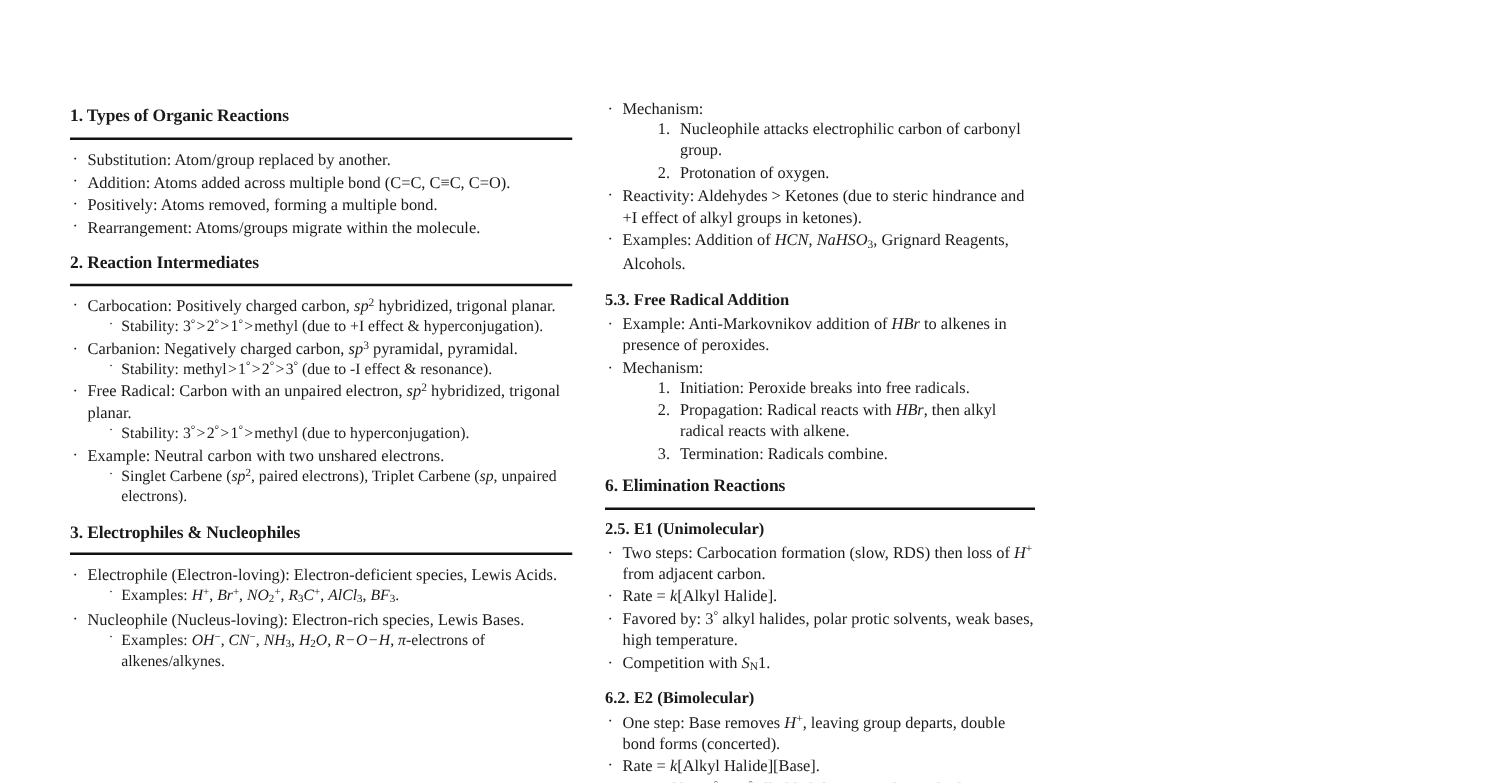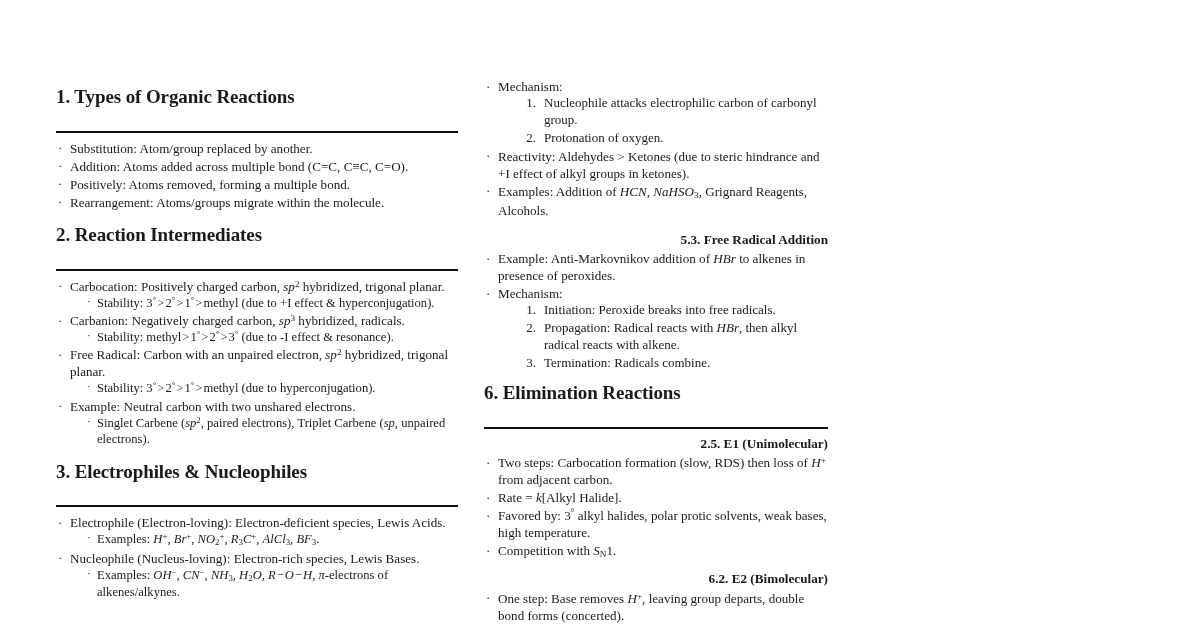--- a/index.html
+++ b/index.html
@@ -44,44 +44,43 @@
     padding-top: 86px;
   }
   .col-right {
     width: 344px;
     margin-left: 26px;
     padding-top: 78px;
   }
 
   
   h2.sec-heading {
-    font-size: 19px;
+    font-size: 14px;
     font-weight: bold;
     margin: 0 0 0 0;
-    padding: 0 0 22px 0;
+    padding: 0 0 7px 0;
     line-height: 1.2;
     letter-spacing: -0.1px;
   }
   .rule {
     border: none;
     border-top: 2px solid #111;
     margin: 0 0 7px 0;
     height: 0;
     width: 100%;
   }
   .sec-block { margin-bottom: 13px; }
   .sec-block:last-child { margin-bottom: 0; }
 
   h3.sub-heading {
     font-size: 13.2px;
     font-weight: bold;
     margin: 0 0 2px 0;
     padding: 0;
     line-height: 1.25;
-    text-align: right;
   }
   .sub-block { margin-bottom: 10px; }
 
   
   ul.lvl1 {
     list-style: none;
     margin: 0;
     padding: 0;
   }
   ul.lvl1 > li {
@@ -221,21 +220,21 @@
                 <span>(due to +I effect &amp; hyperconjugation).</span>
               </li>
             </ul>
           </li>
 
           <li>
             <span class="bullet">·</span>
             <span class="lbl">Carbanion:</span>
             <span>Negatively charged carbon,</span>
             <span class="m">sp<sup>3</sup></span>
-            <span>hybridized, radicals.</span>
+            <span>pyramidal, pyramidal.</span>
             <ul class="lvl2">
               <li>
                 <span class="bullet">·</span>
                 <span>Stability:</span>
                 <span class="mu">methyl<span class="op">&gt;</span>1<sup class="deg">°</sup><span class="op">&gt;</span>2<sup class="deg">°</sup><span class="op">&gt;</span>3<sup class="deg">°</sup></span>
                 <span>(due to -I effect &amp; resonance).</span>
               </li>
             </ul>
           </li>
 

